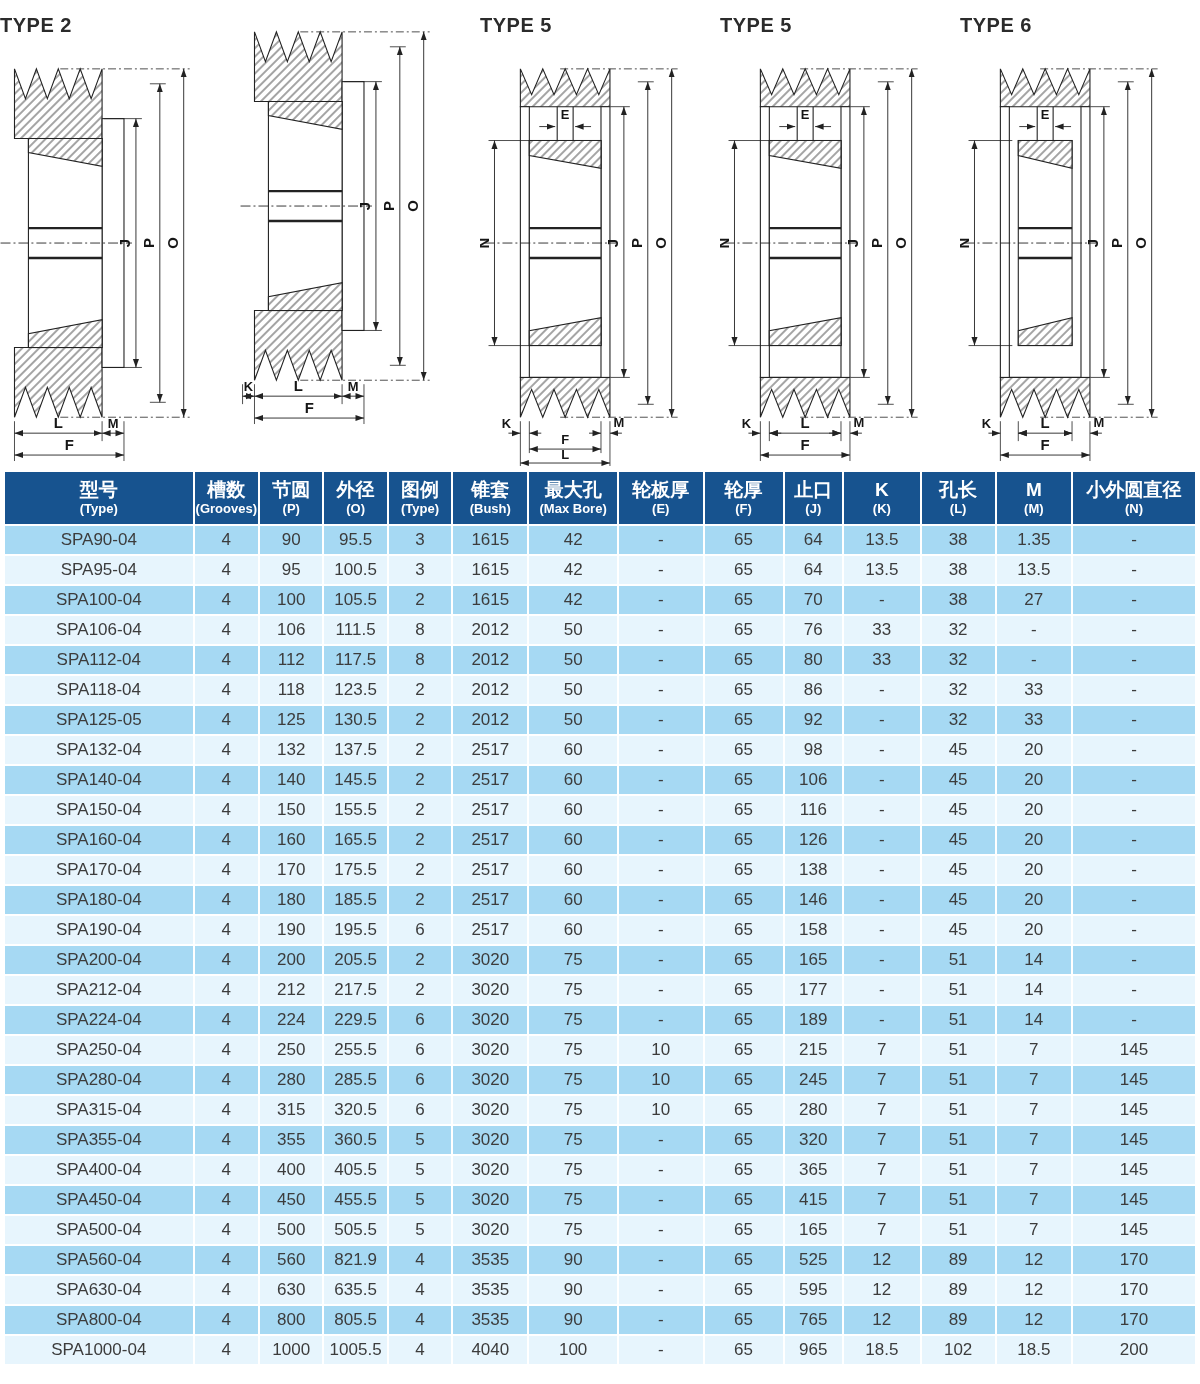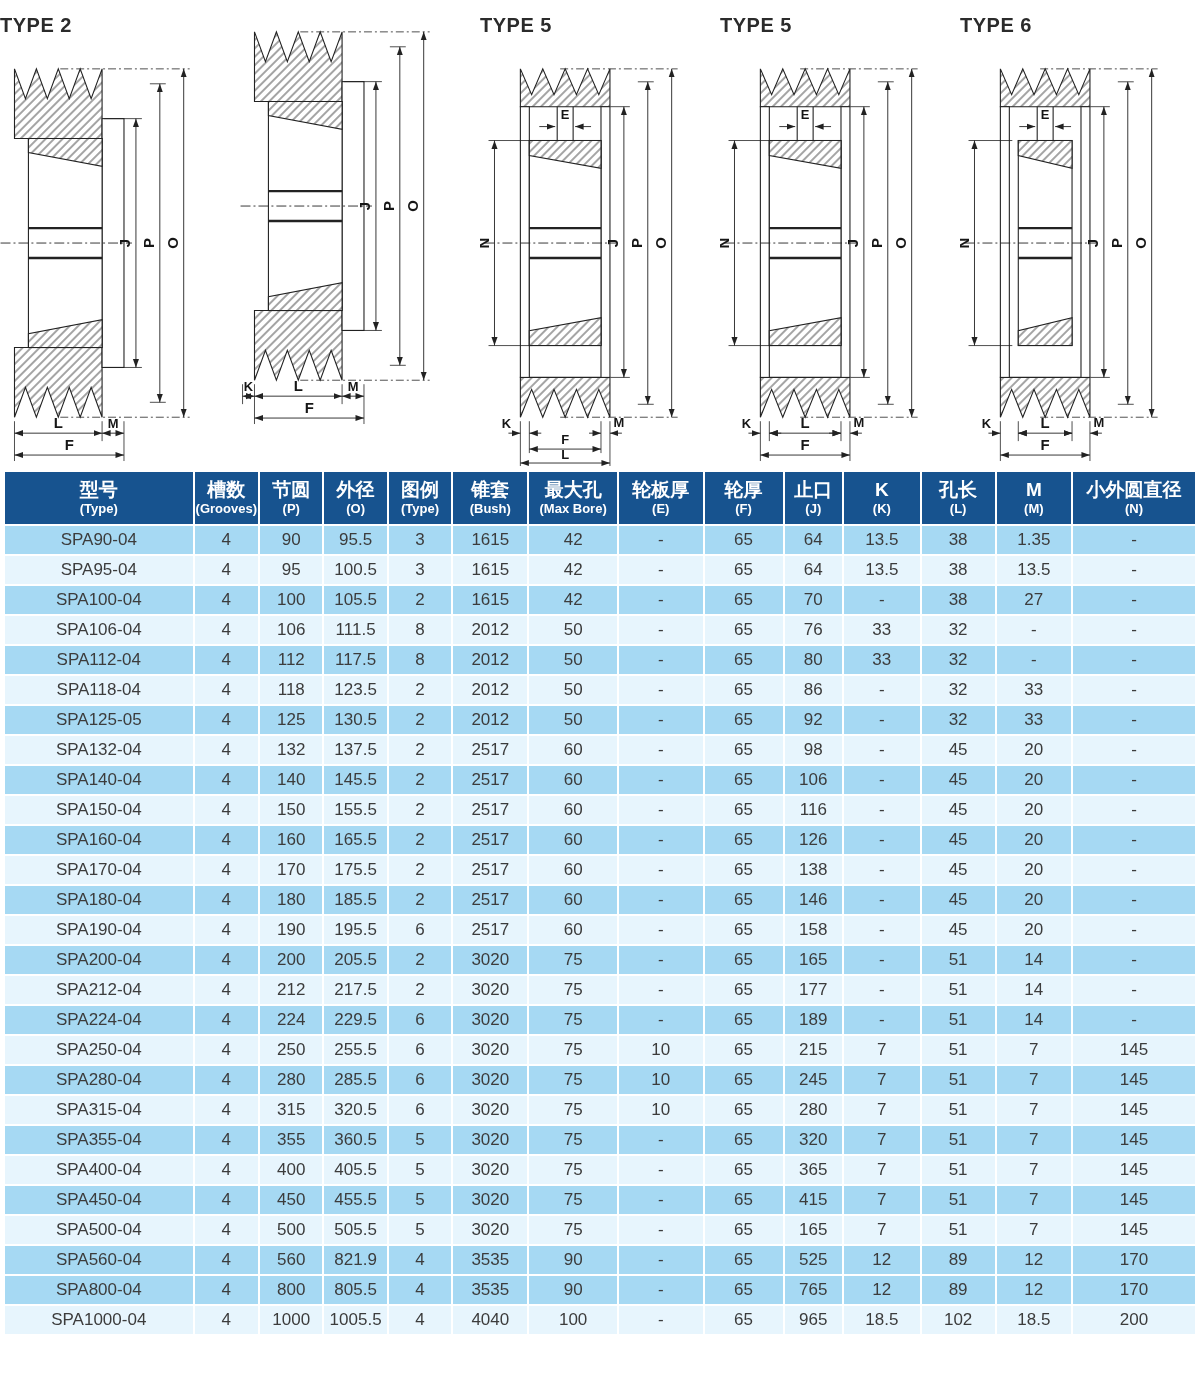--- a/index.html
+++ b/index.html
@@ -760,20 +760,36 @@
         <td>3535</td>
         <td>90</td>
         <td>-</td>
         <td>65</td>
         <td>525</td>
         <td>12</td>
         <td>89</td>
         <td>12</td>
         <td>170</td>
       </tr>
+      <tr class="row-even">
+        <td>SPA630-04</td>
+        <td>4</td>
+        <td>630</td>
+        <td>635.5</td>
+        <td>4</td>
+        <td>3535</td>
+        <td>90</td>
+        <td>-</td>
+        <td>65</td>
+        <td>595</td>
+        <td>12</td>
+        <td>89</td>
+        <td>12</td>
+        <td>170</td>
+      </tr>
       <tr class="row-odd">
         <td>SPA800-04</td>
         <td>4</td>
         <td>800</td>
         <td>805.5</td>
         <td>4</td>
         <td>3535</td>
         <td>90</td>
         <td>-</td>
         <td>65</td>

